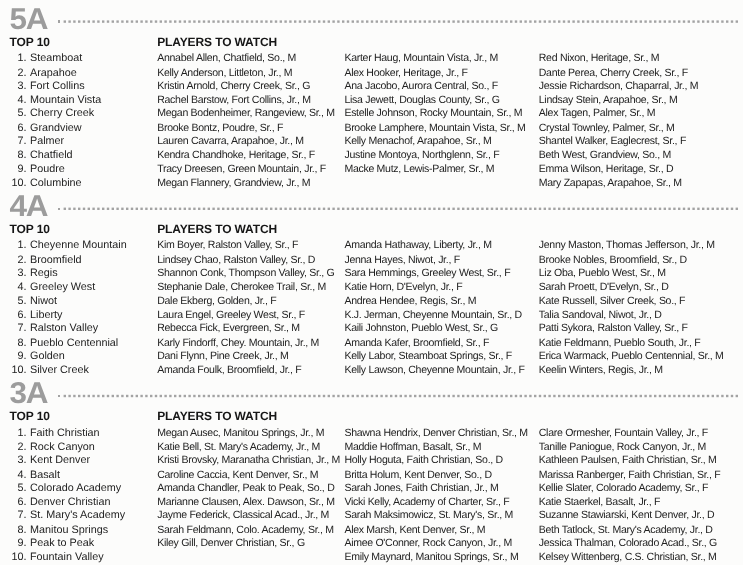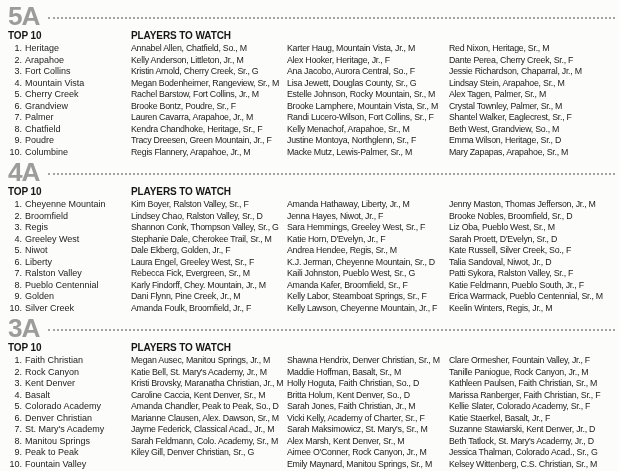--- a/index.html
+++ b/index.html
@@ -85,21 +85,21 @@
     <div class="section-header">
       <span class="section-label">5A</span>
       <span class="dotted-line"></span>
     </div>
     <div class="columns">
       <div class="col col-top10">
         <div class="col-header">TOP 10</div>
         <div class="top10-list">
             <div class="top10-item">
               <span class="num">1.</span>
-              <span class="team">Heritage</span>
+              <span class="team">Steamboat</span>
             </div>
             <div class="top10-item">
               <span class="num">2.</span>
               <span class="team">Arapahoe</span>
             </div>
             <div class="top10-item">
               <span class="num">3.</span>
               <span class="team">Fort Collins</span>
             </div>
             <div class="top10-item">
@@ -131,39 +131,38 @@
               <span class="team">Columbine</span>
             </div>
           </div>
       </div>
       <div class="col col-players-1">
         <div class="col-header">PLAYERS TO WATCH</div>
         <div class="player-list">
             <div class="player-item">Annabel Allen, Chatfield, So., M</div>
             <div class="player-item">Kelly Anderson, Littleton, Jr., M</div>
             <div class="player-item">Kristin Arnold, Cherry Creek, Sr., G</div>
+            <div class="player-item">Rachel Barstow, Fort Collins, Jr., M</div>
             <div class="player-item">Megan Bodenheimer, Rangeview, Sr., M</div>
-            <div class="player-item">Rachel Barstow, Fort Collins, Jr., M</div>
             <div class="player-item">Brooke Bontz, Poudre, Sr., F</div>
             <div class="player-item">Lauren Cavarra, Arapahoe, Jr., M</div>
             <div class="player-item">Kendra Chandhoke, Heritage, Sr., F</div>
             <div class="player-item">Tracy Dreesen, Green Mountain, Jr., F</div>
-            <div class="player-item">Regis Flannery, Arapahoe, Jr., M</div>
+            <div class="player-item">Megan Flannery, Grandview, Jr., M</div>
           </div>
       </div>
       <div class="col col-players-2">
         <div class="col-header spacer">&nbsp;</div>
         <div class="player-list">
             <div class="player-item">Karter Haug, Mountain Vista, Jr., M</div>
             <div class="player-item">Alex Hooker, Heritage, Jr., F</div>
             <div class="player-item">Ana Jacobo, Aurora Central, So., F</div>
             <div class="player-item">Lisa Jewett, Douglas County, Sr., G</div>
             <div class="player-item">Estelle Johnson, Rocky Mountain, Sr., M</div>
             <div class="player-item">Brooke Lamphere, Mountain Vista, Sr., M</div>
-            <div class="player-item">Randi Lucero-Wilson, Fort Collins, Sr., F</div>
             <div class="player-item">Kelly Menachof, Arapahoe, Sr., M</div>
             <div class="player-item">Justine Montoya, Northglenn, Sr., F</div>
             <div class="player-item">Macke Mutz, Lewis-Palmer, Sr., M</div>
           </div>
       </div>
       <div class="col col-players-3">
         <div class="col-header spacer">&nbsp;</div>
         <div class="player-list">
             <div class="player-item">Red Nixon, Heritage, Sr., M</div>
             <div class="player-item">Dante Perea, Cherry Creek, Sr., F</div>

